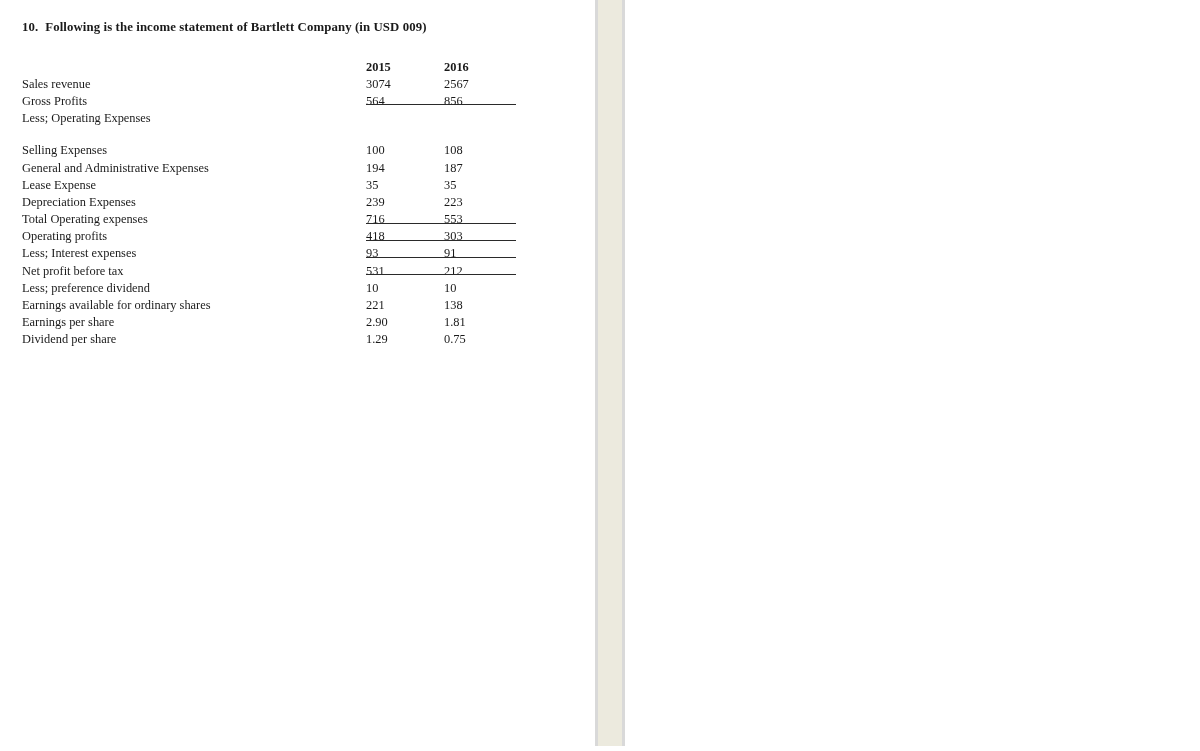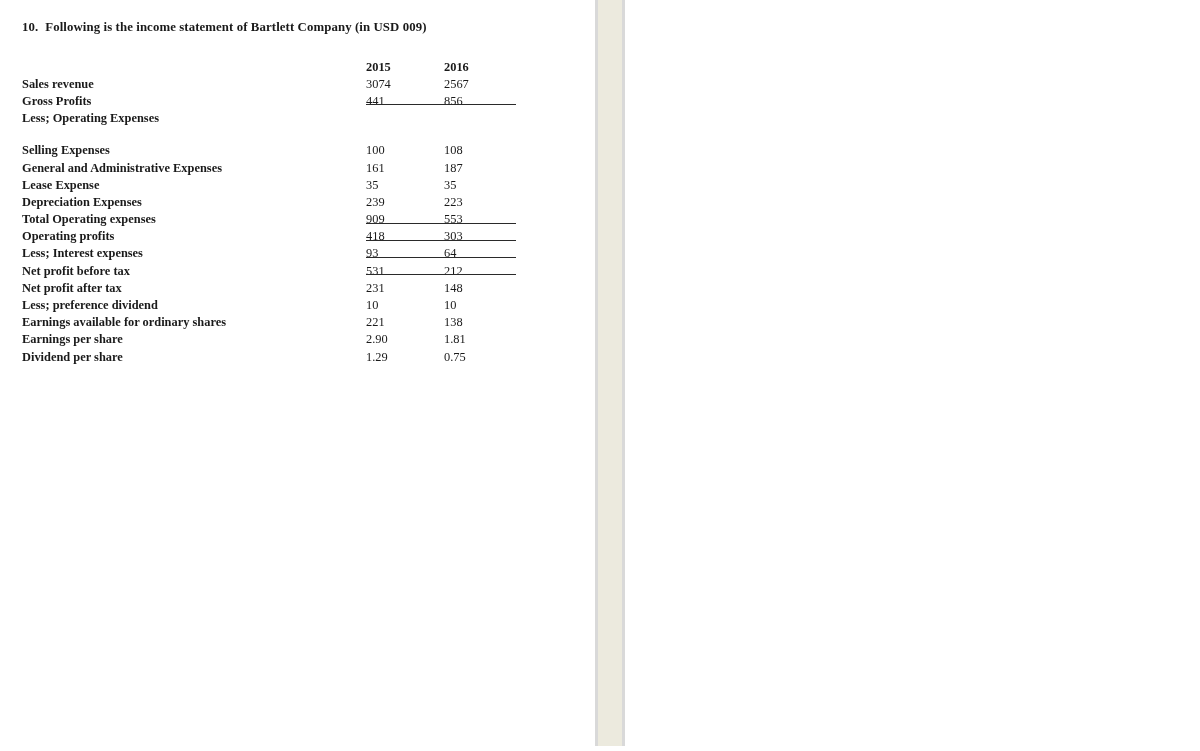--- a/index.html
+++ b/index.html
@@ -47,21 +47,21 @@
     font-size: 12.4px;
     line-height: 1.0;
   }
   .stmt td {
     padding: 0;
     vertical-align: bottom;
     white-space: nowrap;
     height: 17.2px;
     margin-top: 30px;
   }
-  .lbl { text-align: left; font-weight: bold; }
+  .lbl { text-align: left; }
   .num { text-align: left; }
 
   .hdr td { font-weight: bold; height: 19px; }
 
   .spacer td { height: 15px; }
 
   
   .rule { position: relative; }
   .rule::after {
     content: "";
@@ -121,21 +121,21 @@
 
       <tr>
         <td class="lbl">Sales revenue</td>
         <td class="num">3074</td>
         <td class="num">2567</td>
       </tr>
 
 
       <tr>
         <td class="lbl">Gross Profits</td>
-        <td class="num rule-gap">441</td>
+        <td class="num rule-gap">564</td>
         <td class="num rule">856</td>
       </tr>
 
       <tr>
         <td class="lbl">Less; Operating Expenses</td>
         <td class="num"></td>
         <td class="num"></td>
       </tr>
 
       <tr class="spacer">
@@ -144,63 +144,58 @@
           <td></td>
         </tr>
 
       <tr>
         <td class="lbl">Selling Expenses</td>
         <td class="num">100</td>
         <td class="num">108</td>
       </tr>
       <tr>
         <td class="lbl">General and Administrative Expenses</td>
-        <td class="num">161</td>
+        <td class="num">194</td>
         <td class="num">187</td>
       </tr>
       <tr>
         <td class="lbl">Lease Expense</td>
         <td class="num">35</td>
         <td class="num">35</td>
       </tr>
       <tr>
         <td class="lbl">Depreciation Expenses</td>
         <td class="num">239</td>
         <td class="num">223</td>
       </tr>
 
       <tr>
         <td class="lbl">Total Operating expenses</td>
-        <td class="num rule-gap">909</td>
+        <td class="num rule-gap">716</td>
         <td class="num rule">553</td>
       </tr>
 
       <tr>
         <td class="lbl">Operating profits</td>
         <td class="num rule-gap">418</td>
         <td class="num rule">303</td>
       </tr>
 
       <tr>
         <td class="lbl">Less; Interest expenses</td>
         <td class="num rule-gap">93</td>
-        <td class="num rule">64</td>
+        <td class="num rule">91</td>
       </tr>
 
       <tr>
         <td class="lbl">Net profit before tax</td>
         <td class="num rule-gap">531</td>
         <td class="num rule">212</td>
       </tr>
       <tr>
-        <td class="lbl">Net profit after tax</td>
-        <td class="num">231</td>
-        <td class="num">148</td>
-      </tr>
-      <tr>
         <td class="lbl">Less; preference dividend</td>
         <td class="num">10</td>
         <td class="num">10</td>
       </tr>
       <tr>
         <td class="lbl">Earnings available for ordinary shares</td>
         <td class="num">221</td>
         <td class="num">138</td>
       </tr>
       <tr>

